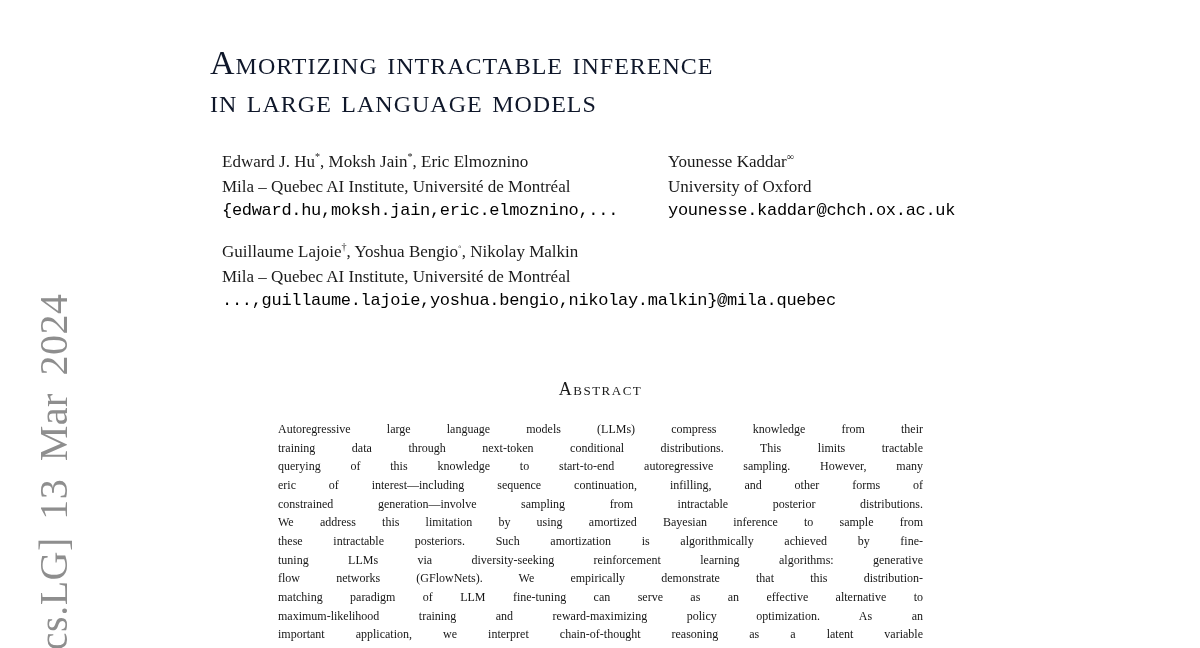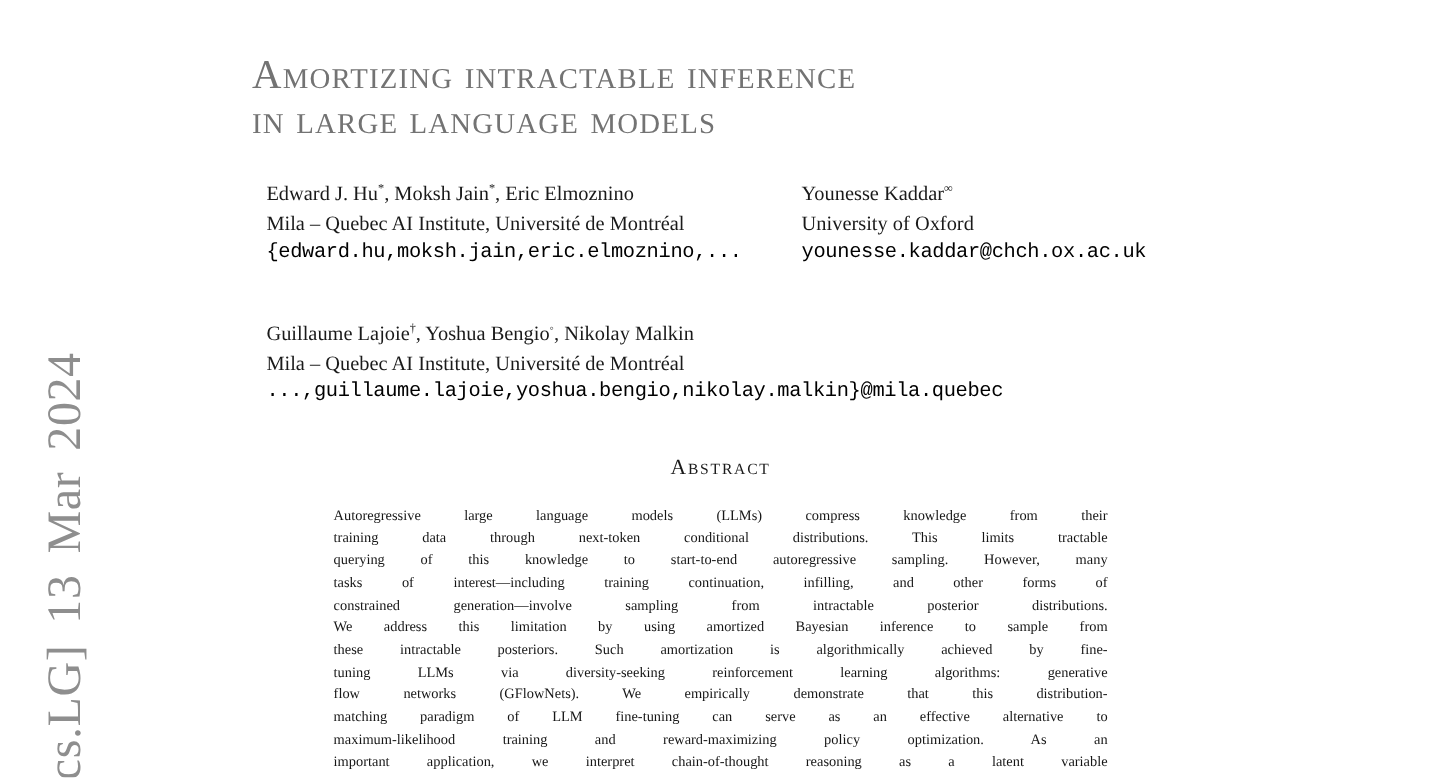--- a/index.html
+++ b/index.html
@@ -25,40 +25,40 @@
   }
   .title{
     position:absolute;
     left:210px;top:44px;
     margin:0;
     font-variant:small-caps;
     font-weight:400;
     font-size:34px;
     line-height:38px;
     letter-spacing:1px;
-    color:#737373;
+    color:#0f172a;
   }
   .title div{display:block;}
   .author-block{
     position:absolute;
     font-size:17px;
     line-height:24.5px;
     color:#1a1a1a;
   }
   .author-block .names{font-weight:400;}
   .author-block .names sup{font-size:60%;line-height:0;}
   .author-block .email{
     font-family:"Liberation Mono", monospace;
     font-size:17px;
     letter-spacing:-0.3px;
     color:#000000;
   }
   #author-block-1{left:222px;top:150px;}
   #author-block-2{left:668px;top:150px;}
-  #author-block-3{left:222px;top:266px;}
+  #author-block-3{left:222px;top:240px;}
   .abstract-heading{
     position:absolute;
     left:278px;top:379px;
     width:645px;
     text-align:center;
     font-variant:small-caps;
     font-weight:400;
     font-size:18px;
     letter-spacing:1.5px;
     margin:0;
@@ -107,21 +107,21 @@
     <div class="affil">Mila – Quebec AI Institute, Université de Montréal</div>
     <div class="email">...,guillaume.lajoie,yoshua.bengio,nikolay.malkin}@mila.quebec</div>
   </div>
 
   <h2 class="abstract-heading">Abstract</h2>
 
   <div class="abstract-body">
       <div class="abs-line">Autoregressive large language models (LLMs) compress knowledge from their</div>
       <div class="abs-line">training data through next-token conditional distributions. This limits tractable</div>
       <div class="abs-line">querying of this knowledge to start-to-end autoregressive sampling. However, many</div>
-      <div class="abs-line">tasks of interest—including training continuation, infilling, and other forms of</div>
+      <div class="abs-line">eric of interest—including sequence continuation, infilling, and other forms of</div>
       <div class="abs-line">constrained generation—involve sampling from intractable posterior distributions.</div>
       <div class="abs-line">We address this limitation by using amortized Bayesian inference to sample from</div>
       <div class="abs-line">these intractable posteriors. Such amortization is algorithmically achieved by fine-</div>
       <div class="abs-line">tuning LLMs via diversity-seeking reinforcement learning algorithms: generative</div>
       <div class="abs-line">flow networks (GFlowNets). We empirically demonstrate that this distribution-</div>
       <div class="abs-line">matching paradigm of LLM fine-tuning can serve as an effective alternative to</div>
       <div class="abs-line">maximum-likelihood training and reward-maximizing policy optimization. As an</div>
       <div class="abs-line">important application, we interpret chain-of-thought reasoning as a latent variable</div>
     </div>
 

